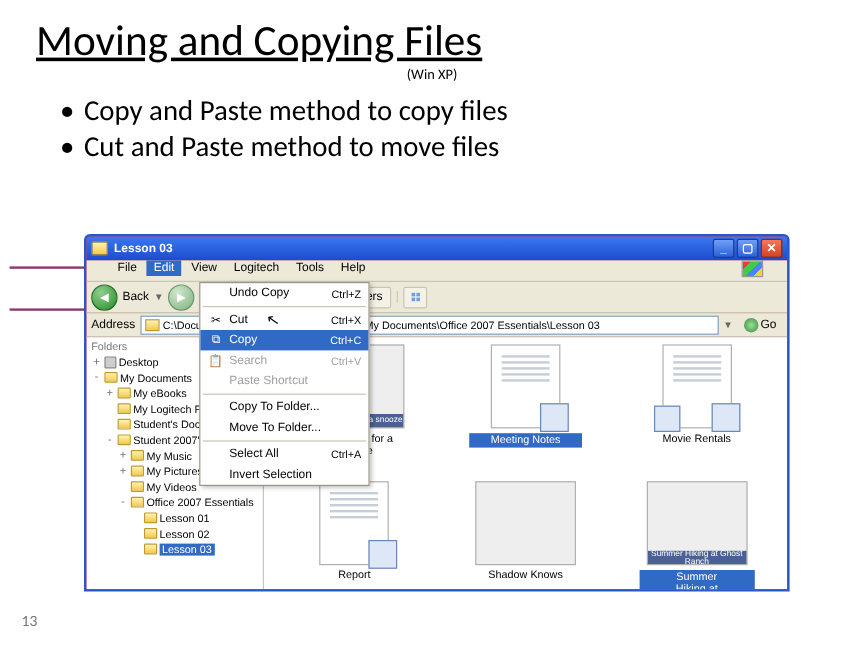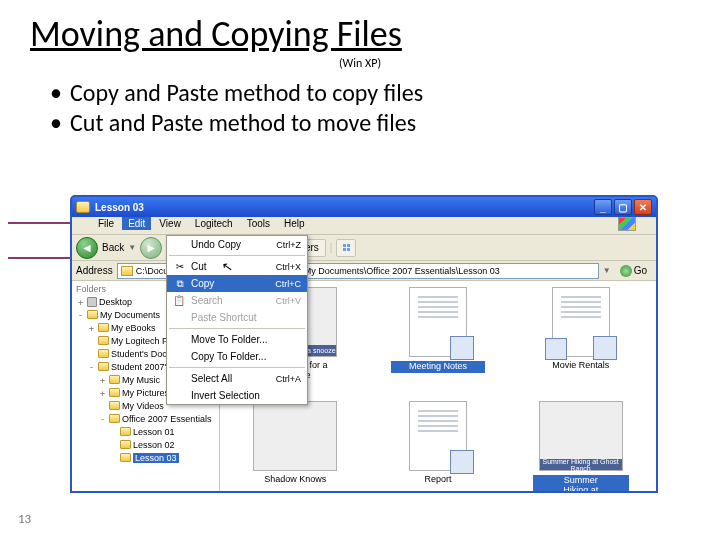--- a/index.html
+++ b/index.html
@@ -245,34 +245,34 @@
                 <div style="height: 2px; background: rgb(199, 205, 214);"></div>
                 <div style="height: 2px; background: rgb(199, 205, 214);"></div>
                 <div style="height: 2px; background: rgb(199, 205, 214);"></div>
                 <div style="height: 2px; background: rgb(199, 205, 214);"></div>
                 <div style="height: 2px; background: rgb(199, 205, 214);"></div>
               </div>
             </div>
             <div class="lbl">Movie Rentals</div>
           </div>
           <div class="item">
+            <div class="docthumb">
+              <div style="position: absolute; top: 8px; left: 8px; right: 8px; display: flex; flex-direction: column; gap: 3px;">
+                <div style="height: 2px; background: rgb(199, 205, 214);"></div>
+                <div style="height: 2px; background: rgb(199, 205, 214);"></div>
+                <div style="height: 2px; background: rgb(199, 205, 214);"></div>
+                <div style="height: 2px; background: rgb(199, 205, 214);"></div>
+                <div style="height: 2px; background: rgb(199, 205, 214);"></div>
+              </div>
+            </div>
+            <div class="lbl">Report</div>
+          </div>
+          <div class="item">
             <div class="thumb puppy2" style="position: relative;"></div>
             <div class="lbl">Shadow Knows</div>
-          </div>
-          <div class="item">
-            <div class="docthumb">
-              <div style="position: absolute; top: 8px; left: 8px; right: 8px; display: flex; flex-direction: column; gap: 3px;">
-                <div style="height: 2px; background: rgb(199, 205, 214);"></div>
-                <div style="height: 2px; background: rgb(199, 205, 214);"></div>
-                <div style="height: 2px; background: rgb(199, 205, 214);"></div>
-                <div style="height: 2px; background: rgb(199, 205, 214);"></div>
-                <div style="height: 2px; background: rgb(199, 205, 214);"></div>
-              </div>
-            </div>
-            <div class="lbl">Report</div>
           </div>
           <div class="item">
             <div class="thumb puppy" style="position: relative;">
               <div class="captionbar">Summer Hiking at Ghost Ranch</div>
             </div>
             <div class="lbl sel">Summer Hiking at Ghost Ranch</div>
           </div>
         </div>
     </div>
 
@@ -299,26 +299,26 @@
           <span class="sc">Ctrl+V</span>
         </div>
         <div class="drow disabled">
           <span class="dico"></span>
           <span>Paste Shortcut</span>
           <span class="sc"></span>
         </div>
         <div class="sep"></div>
         <div class="drow">
           <span class="dico"></span>
+          <span>Copy To Folder...</span>
+          <span class="sc"></span>
+        </div>
+        <div class="drow">
+          <span class="dico"></span>
           <span>Move To Folder...</span>
-          <span class="sc"></span>
-        </div>
-        <div class="drow">
-          <span class="dico"></span>
-          <span>Copy To Folder...</span>
           <span class="sc"></span>
         </div>
         <div class="sep"></div>
         <div class="drow">
           <span class="dico"></span>
           <span>Select All</span>
           <span class="sc">Ctrl+A</span>
         </div>
         <div class="drow">
           <span class="dico"></span>

